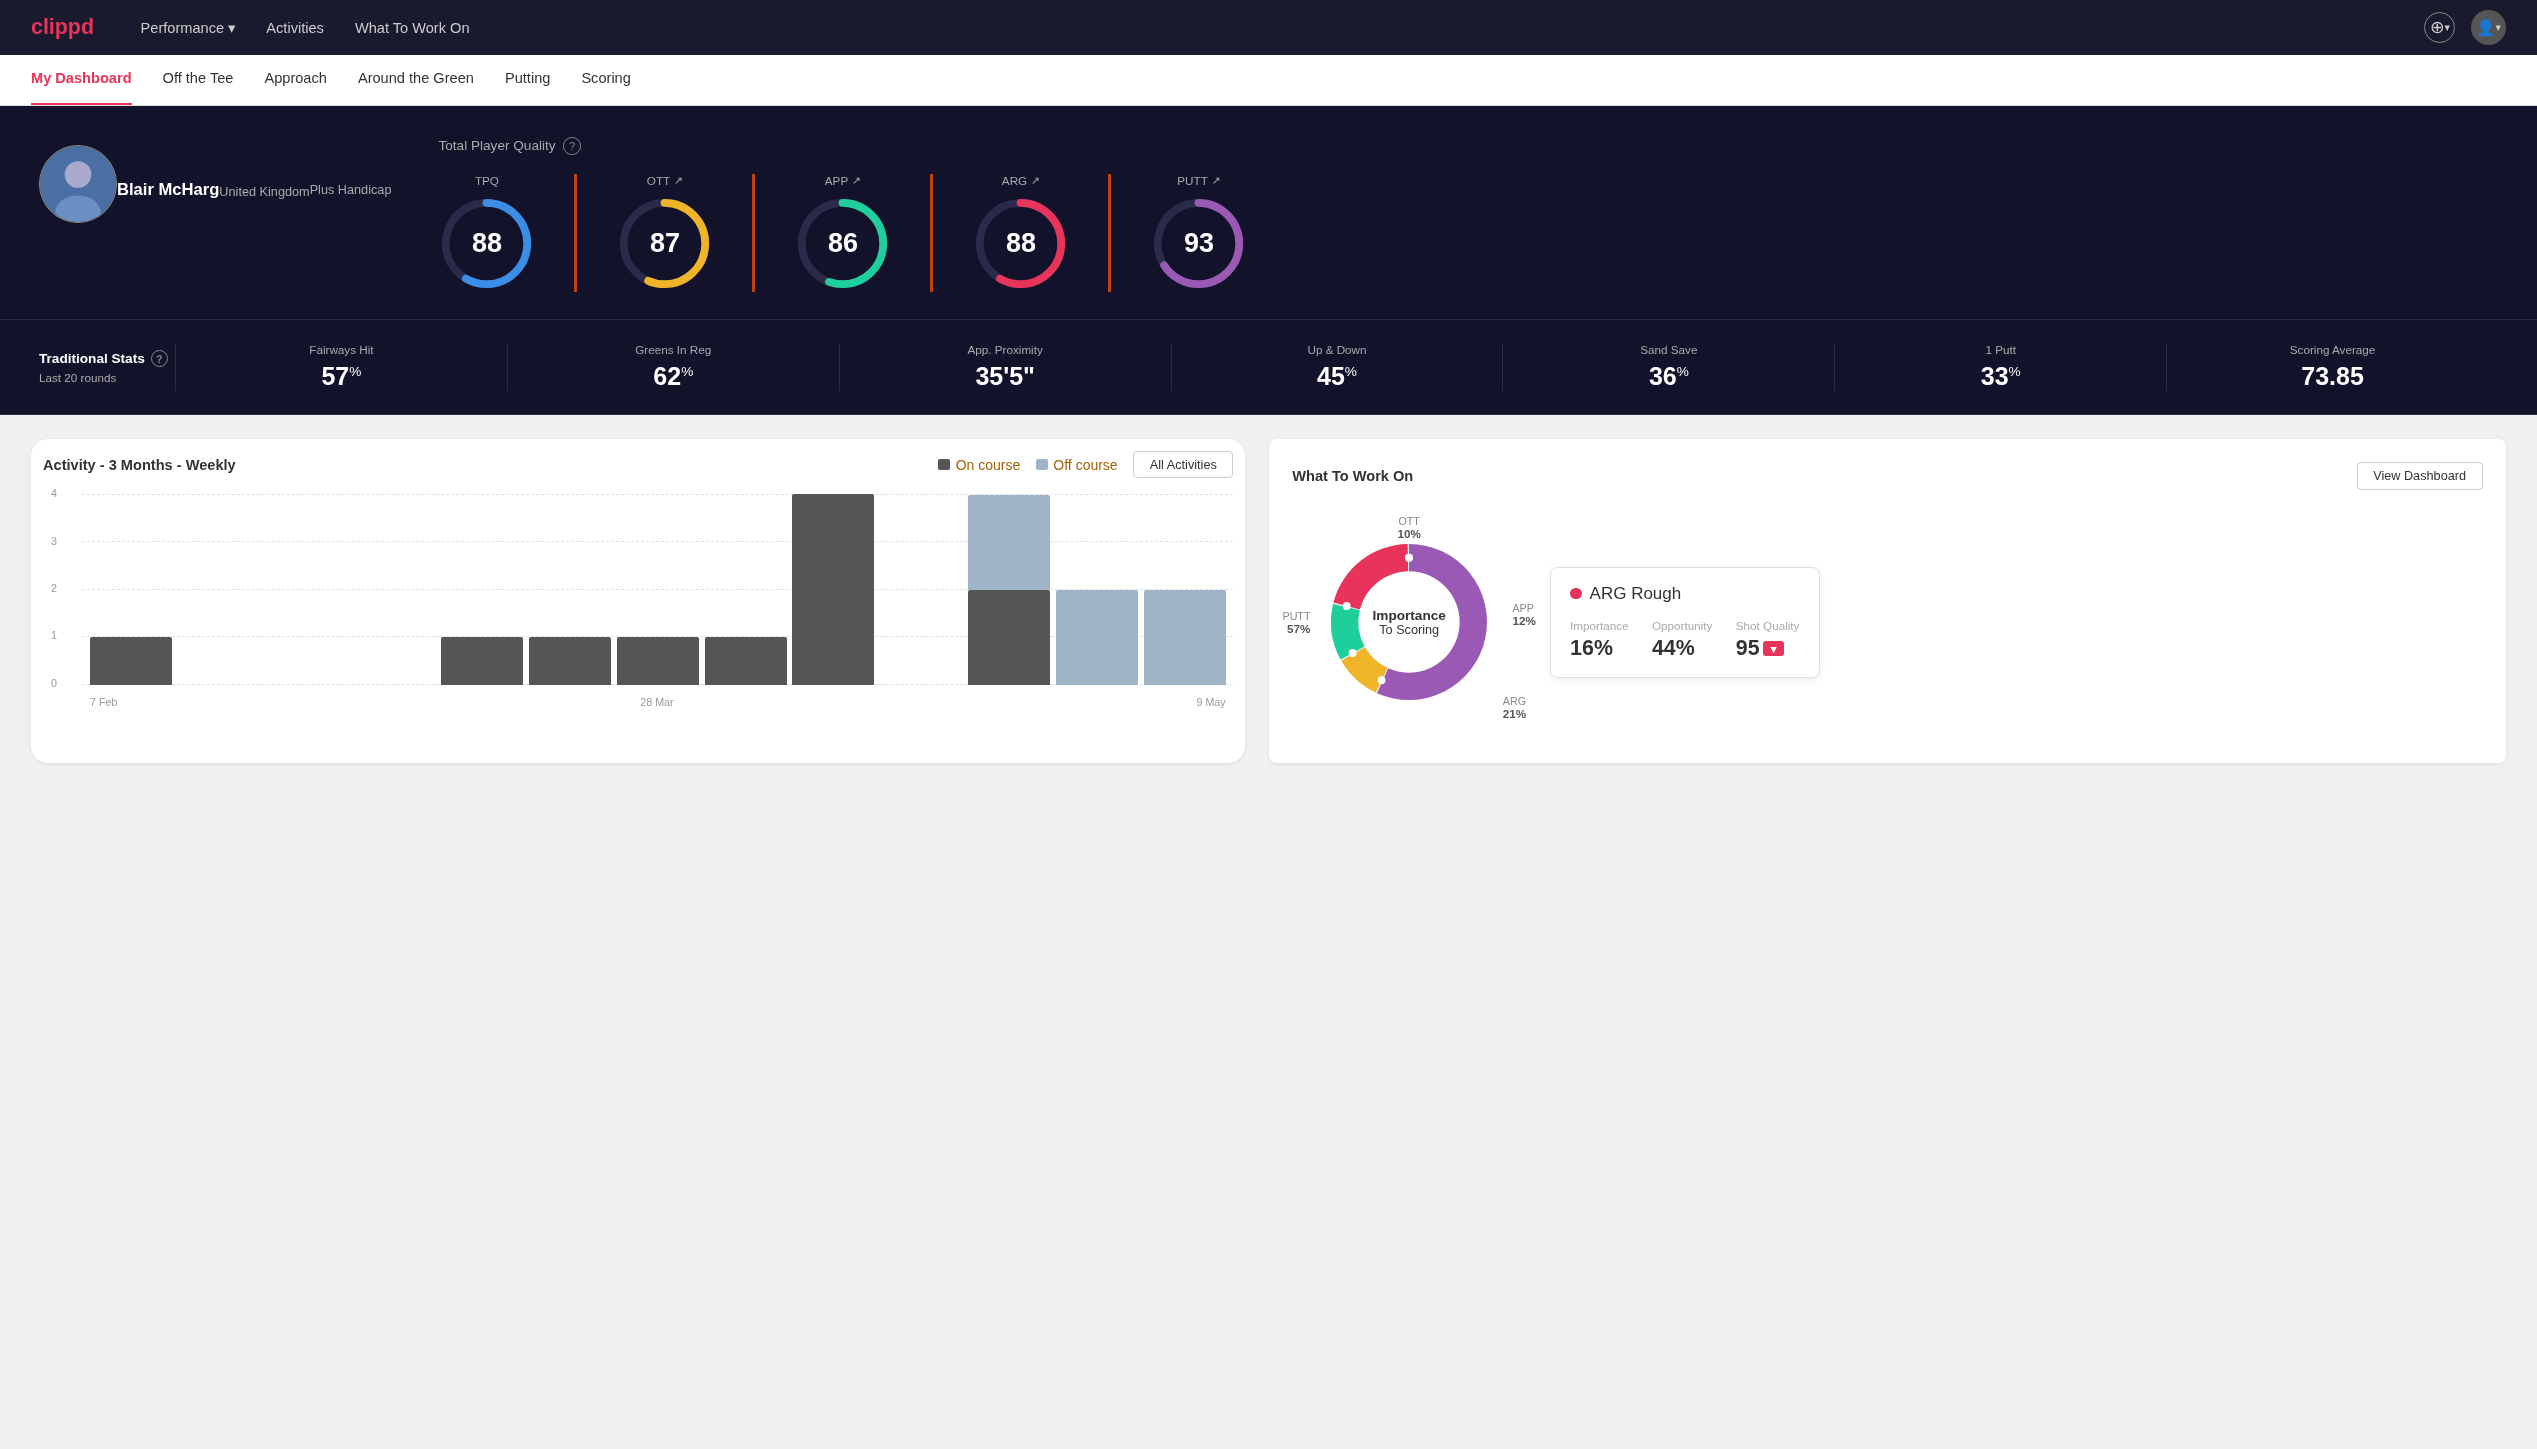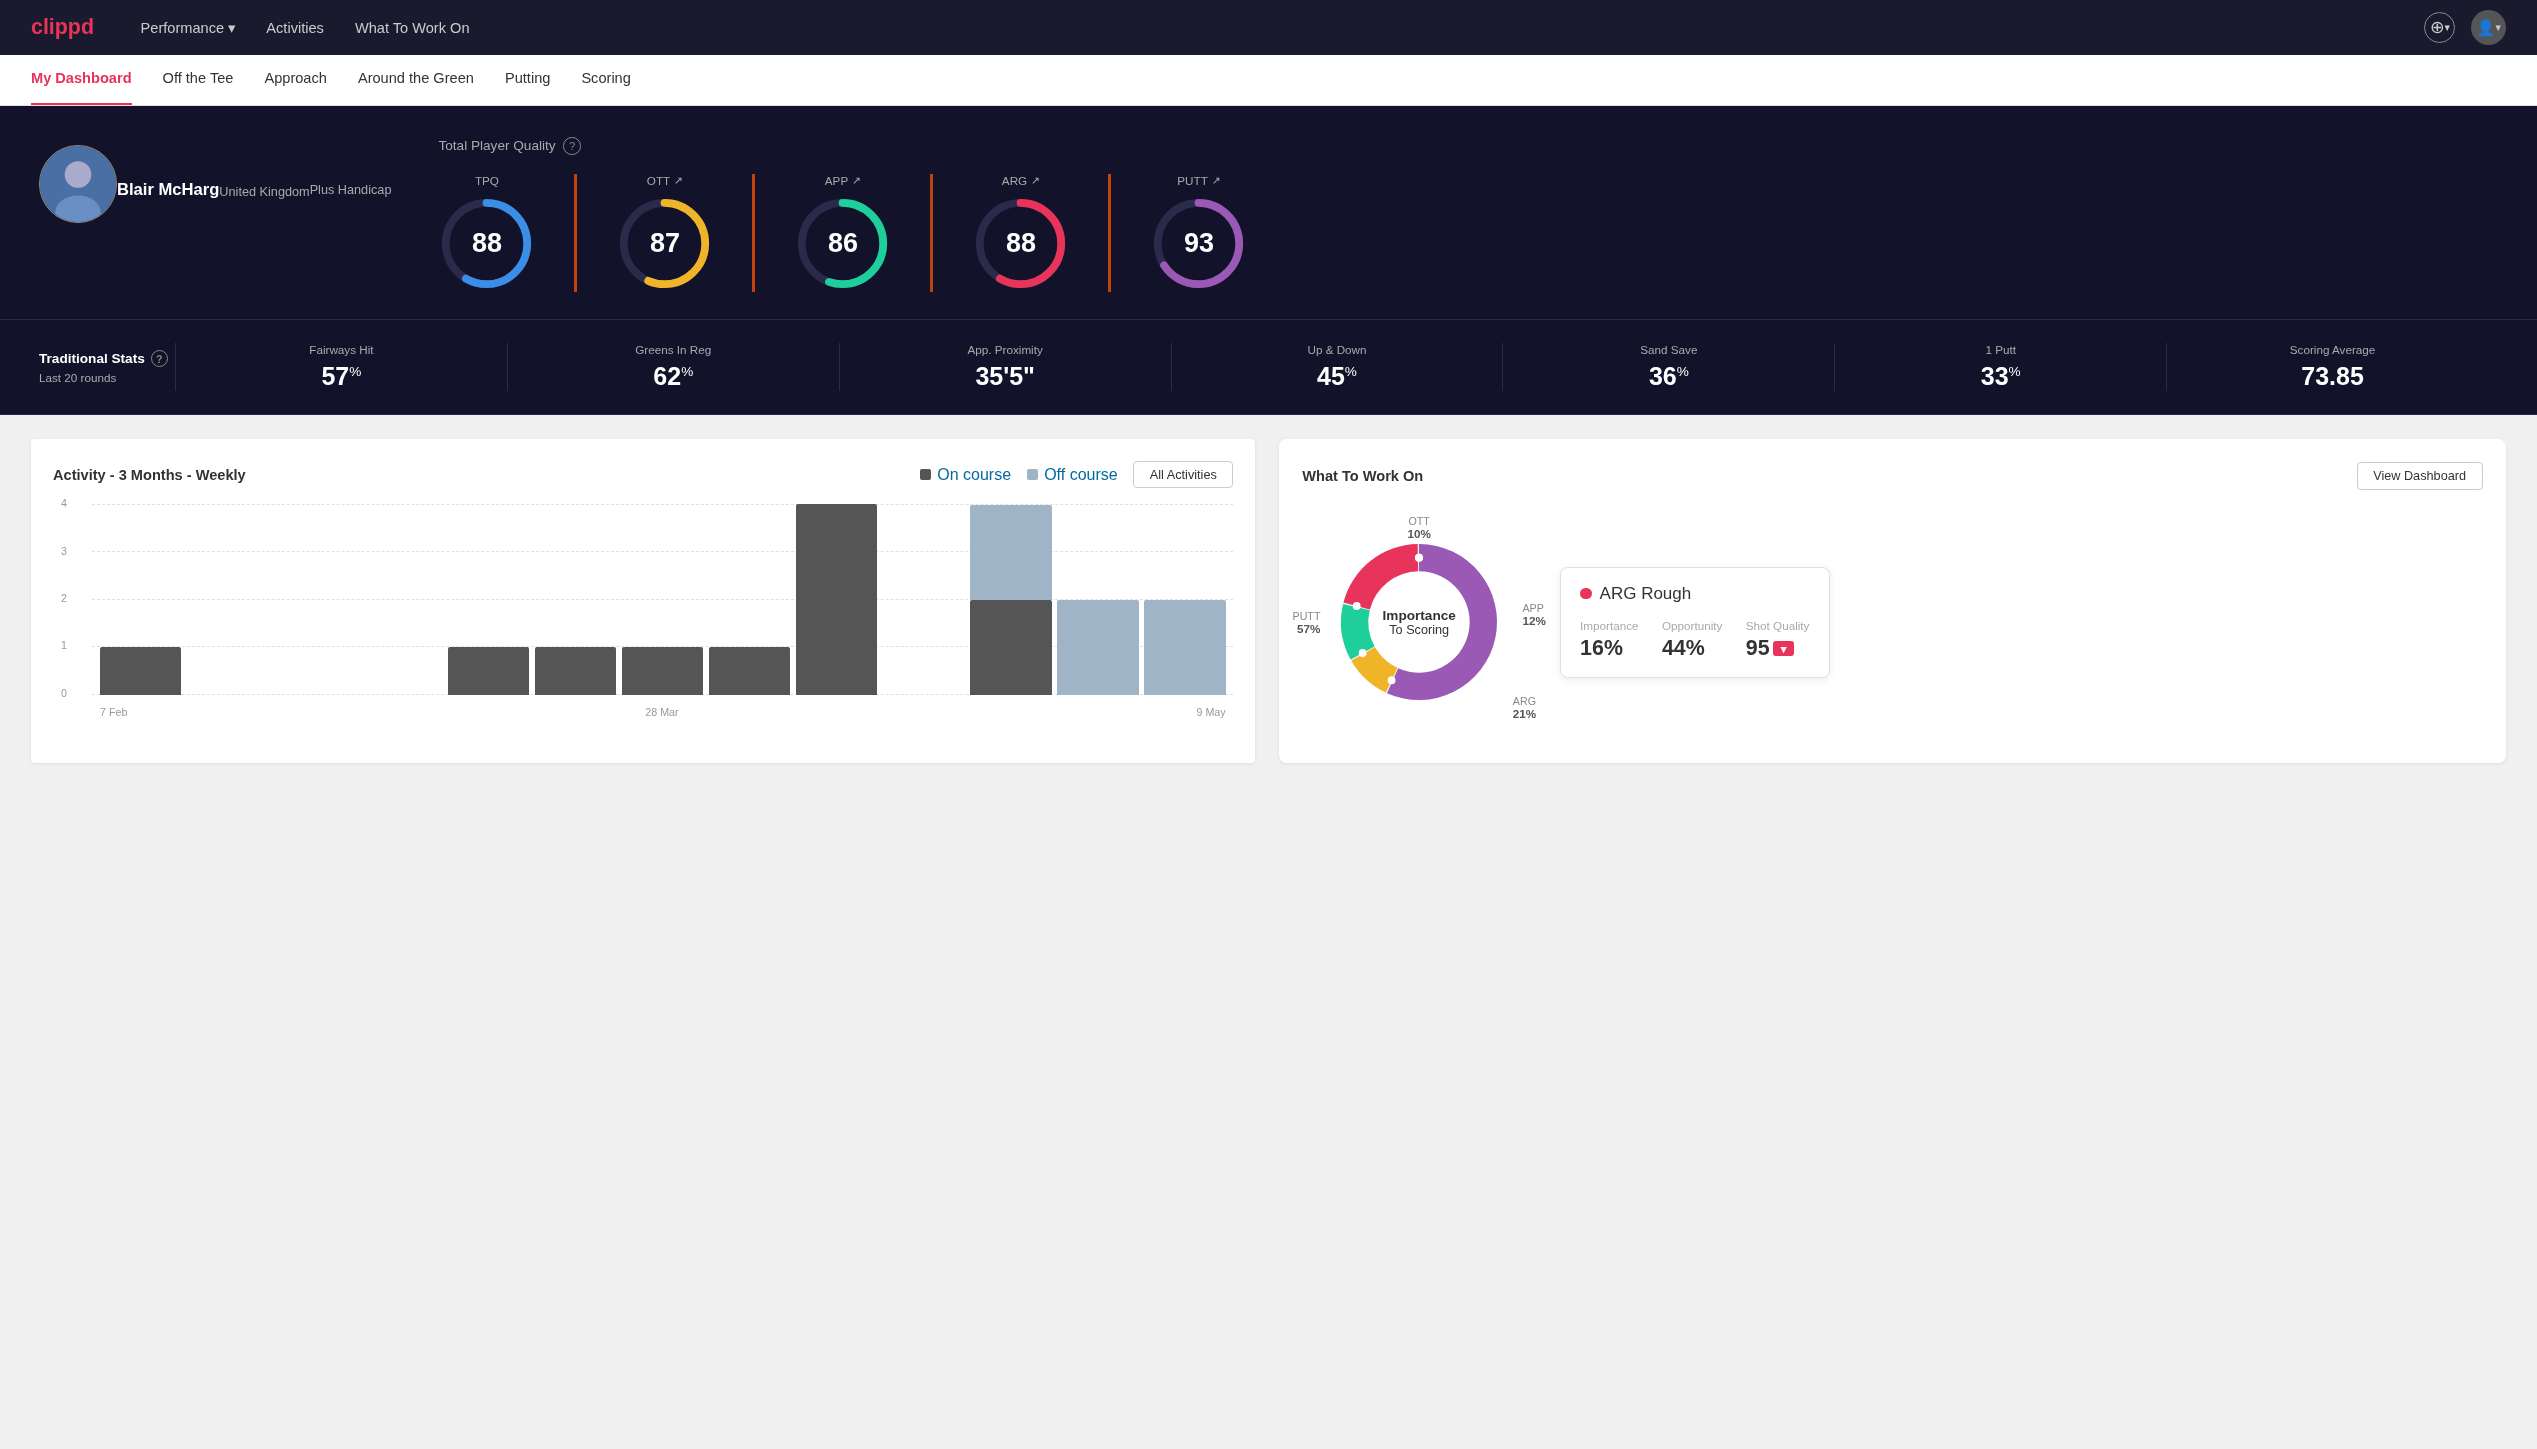--- a/index.html
+++ b/index.html
@@ -261,22 +261,22 @@
     .bottom-section {
       display: flex;
       gap: 23.4px;
       padding: 23.4px 31px;
       background: #f0f0f0;
     }
 
     
     .activity-card {
       background: #fff;
-      border-radius: 4px;
-      padding: 22px;
+      border-radius: 17px;
+      padding: 12px;
       flex: 1;
       min-width: 0;
       box-shadow: 0 1px 3.9px rgba(0,0,0,0.08);
     }
     .card-header {
       display: flex;
       align-items: center;
       justify-content: space-between;
       margin-bottom: 15.6px;
     }
@@ -287,22 +287,22 @@
     }
     .legend {
       display: flex;
       align-items: center;
       gap: 15.6px;
     }
     .legend-item {
       display: flex;
       align-items: center;
       gap: 5.8px;
-      font-size: 16px;
-      color: #0369a1;
+      font-size: 14px;
+      color: #a16207;
     }
     .legend-dot {
       width: 11.7px;
       height: 11.7px;
       border-radius: 1.9px;
     }
     .all-activities-btn {
       border: 1.5px solid #ccc;
       background: #fff;
       border-radius: 3.9px;

